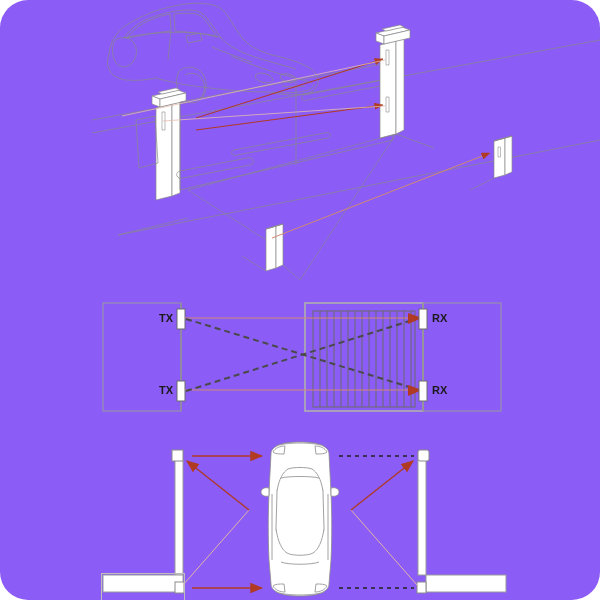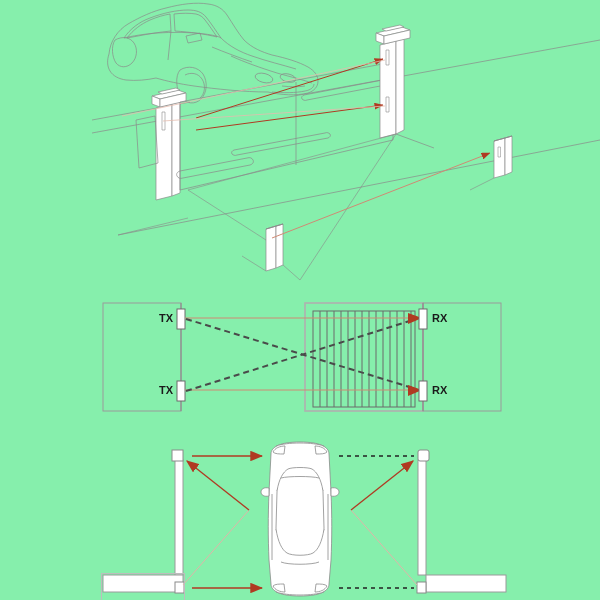--- a/index.html
+++ b/index.html
@@ -12,21 +12,22 @@
     width: 600px;
     height: 600px;
     font-family: "Liberation Sans", sans-serif;
     overflow: hidden;
     position: relative;
   }
   #sheet {
     position: relative;
     width: 600px;
     height: 600px;
-    background: #86efac;
+    background: #8b5cf6;
+    border-radius: 28px;
   }
   .panel {
     position: absolute;
     left: 0;
     top: 0;
     width: 600px;
   }
   svg { display: block; }
   .lbl {
     font-family: "Liberation Sans", sans-serif;

